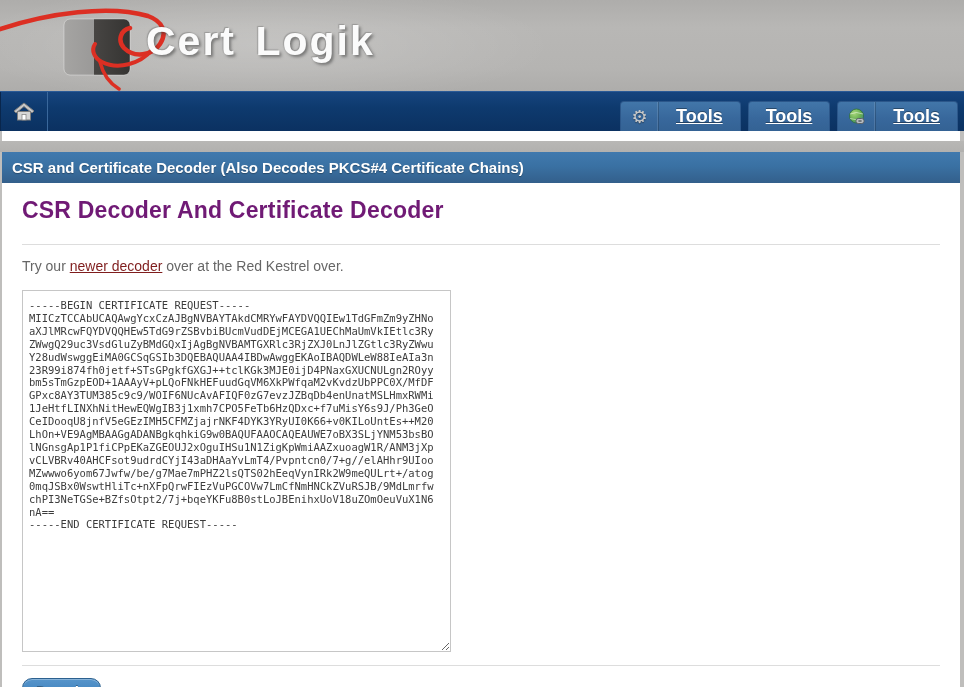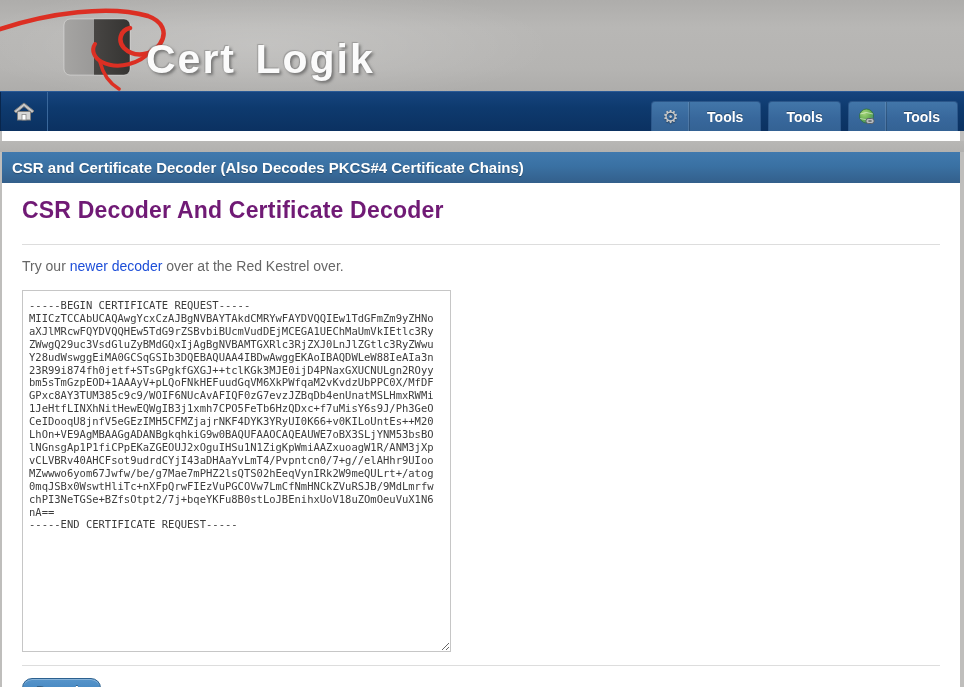--- a/index.html
+++ b/index.html
@@ -20,21 +20,20 @@
       radial-gradient(ellipse 420px 90px at 260px 45px, rgba(255,255,255,.18), rgba(255,255,255,0) 70%),
       linear-gradient(#aeadab, #b8b7b5 30%, #b5b4b2 75%, #aeadab);
     position:relative; overflow:hidden;
   }
   .logo-svg { position:absolute; left:0; top:0; }
   .logo-text {
     position:absolute; left:146px; top:18px;
     font-size:41px; font-weight:bold; letter-spacing:2px; word-spacing:6px;
     color:#fbfbfb;
     text-shadow:2px 2px 3px rgba(60,60,60,.55), -1px -1px 1px rgba(90,90,90,.35);
-    margin-top:18px;
   }
 
   
   .navbar {
     height:40px; width:100%;
     background:linear-gradient(#16447e, #0e3a6e 40%, #0b3161);
     border-top:1px solid #2a5a96;
     display:flex; align-items:flex-end;
   }
   .home-cell {
@@ -49,22 +48,23 @@
     border-radius:4px 4px 0 0;
     border:1px solid #2c578a; border-bottom:none;
   }
   .nav-btn .icon-cell {
     display:flex; align-items:center; justify-content:center;
     width:38px; border-right:1px solid rgba(0,0,0,.18);
     box-shadow:-1px 0 0 rgba(255,255,255,.12) inset;
   }
   .nav-btn .label {
     display:flex; align-items:center; padding:0 17px;
-    color:#fff; font-weight:bold; font-size:14px;
+    color:#fff; font-weight:bold; font-size:18px;
     text-shadow:0 -1px 0 rgba(0,0,0,.35);
+    text-decoration:underline;
   }
   .gear-glyph { font-family:"DejaVu Sans", sans-serif; font-size:18px; color:#c9c9c9; line-height:1;
     text-shadow:0 1px 1px rgba(0,0,0,.4); }
 
   
   .gap-white { height:10px; margin:0 4px 0 2px; background:#ffffff; }
   .gap-gray  { height:11px; background:linear-gradient(#b8b7b5,#b2b1af); }
 
   
   .banner {
@@ -80,21 +80,21 @@
   
   .main {
     margin:0 4px 0 2px; background:#fff; height:504px; padding:0 20px; position:relative;
   }
   .page-heading {
     padding-top:14px; font-size:23px; font-weight:bold; color:#701a75; letter-spacing:.2px;
   }
   .rule { border:none; border-top:1px solid #ddd; margin:0; }
   .rule-1 { margin-top:20px; }
   .intro { margin-top:13px; font-size:14px; color:#666; }
-  .intro a { color:#1d4ed8; cursor:pointer; }
+  .intro a { color:#7f1d1d; text-decoration:underline; cursor:pointer; }
 
   .csr-textarea {
     display:block; margin-top:16px;
     width:429px; height:362px;
     border:1px solid #c6c6c6; background:#fff;
     font-family:"DejaVu Sans Mono", monospace;
     font-size:10.5px; line-height:12.9px; color:#3c3c3c;
     padding:8px 6px 6px 6px;
     resize:both; outline:none; white-space:pre; overflow:auto;
   }

